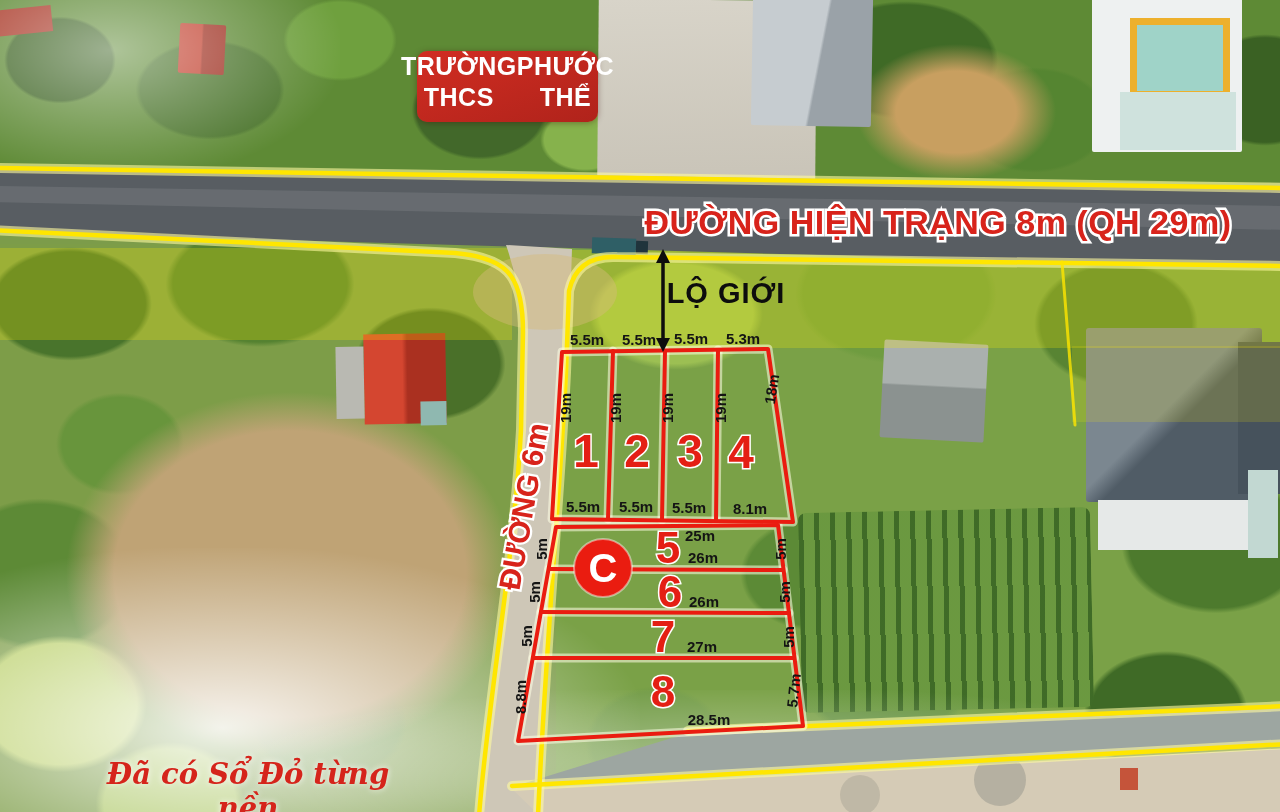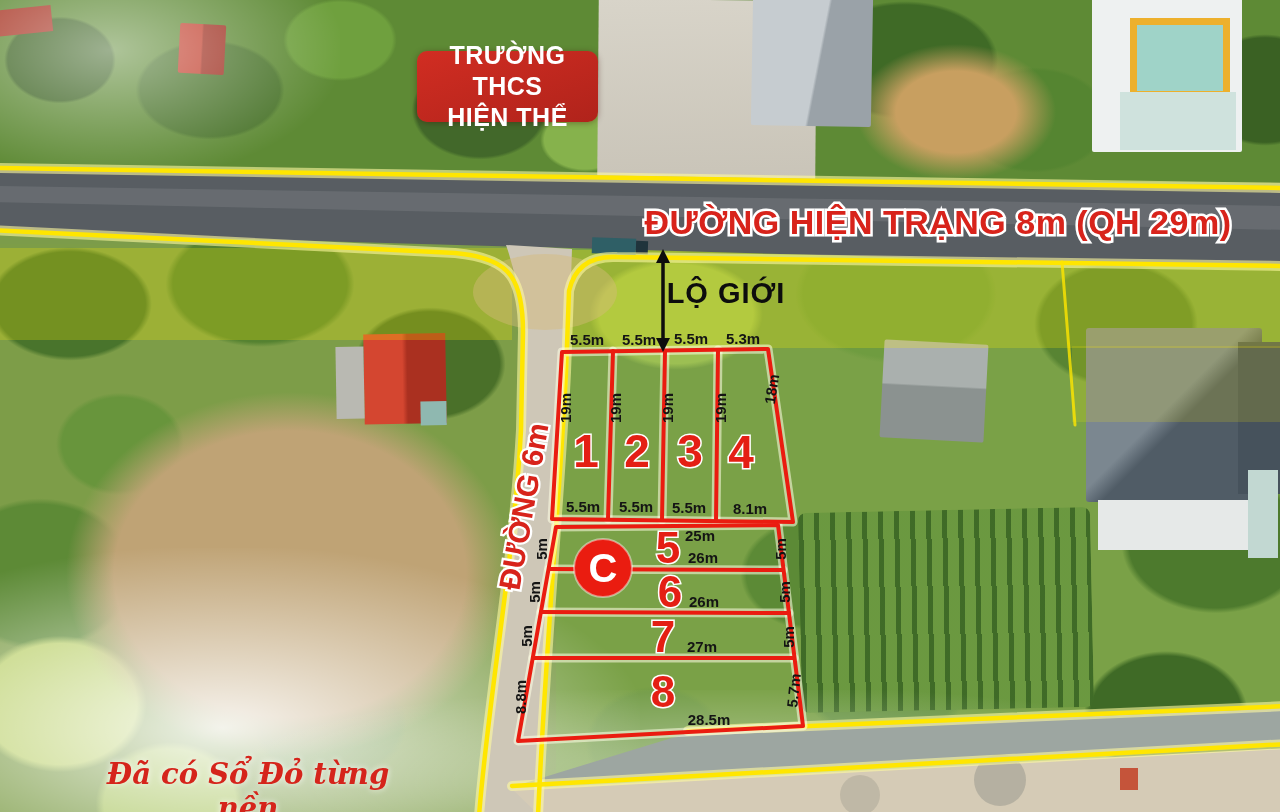--- a/index.html
+++ b/index.html
@@ -79,21 +79,21 @@
   .dimw{font-size:15px;fill:#141414;}
   .pnum{font-size:46px;font-weight:800;fill:#e41f14;stroke:#ffffff;stroke-width:3px;paint-order:stroke;}
   .pnumb{font-size:44px;font-weight:800;fill:#e41f14;stroke:#ffffff;stroke-width:3px;paint-order:stroke;}
   .roadlbl{font-size:34px;font-weight:800;fill:#d8231b;stroke:#ffffff;stroke-width:5px;paint-order:stroke;letter-spacing:.5px;}
   .sideroadlbl{font-size:30px;font-weight:800;fill:#d8231b;stroke:#ffffff;stroke-width:4.5px;paint-order:stroke;}
   .setback{font-size:29px;font-weight:800;fill:#0d0d0d;letter-spacing:1px;}
   .cletter{font-size:40px;font-weight:800;fill:#ffffff;}
 
   
   .school-sign{left:417px;top:51px;width:181px;height:71px;background:linear-gradient(160deg,#d12d22,#b0231b);
-    border-radius:10px;box-shadow:0 1px 6px rgba(60,0,0,.35);display:flex;flex-direction:column;justify-content:center;text-align:center;}
+    border-radius:10px;box-shadow:0 1px 6px rgba(60,0,0,.35);display:flex;flex-direction:row;justify-content:center;text-align:center;}
   .school-sign span{position:static;color:#fff;font-weight:700;font-size:25px;line-height:1.25;letter-spacing:.5px;}
 
   
   .footer-title{left:44px;top:714px;width:408px;text-align:center;font-size:35px;font-weight:800;color:#d5241b;
     text-shadow:0 0 8px rgba(255,255,255,.9);}
   .footer-sub{left:84px;top:757px;width:328px;text-align:center;font-family:"DejaVu Serif",serif;font-style:italic;
     font-weight:700;font-size:29px;color:#d5241b;text-shadow:0 0 6px rgba(255,255,255,.85);}
 </style>
 </head>
 <body>
@@ -242,17 +242,17 @@
     </g>
 
     <g>
       <circle cx="603" cy="568" r="29" fill="#ea1c10" stroke="rgba(255,255,255,0.45)" stroke-width="2"></circle>
       <text class="cletter" x="603" y="582" text-anchor="middle">C</text>
     </g>
   </svg>
 
   <div class="school-sign">
     <span>TRƯỜNG THCS</span>
-    <span>HIỆN THỂ</span>
+    <span>PHƯỚC THỂ</span>
   </div>
 
   <div class="footer-sub">Đã có Sổ Đỏ từng nền</div>
 </div>
 
 </body></html>

